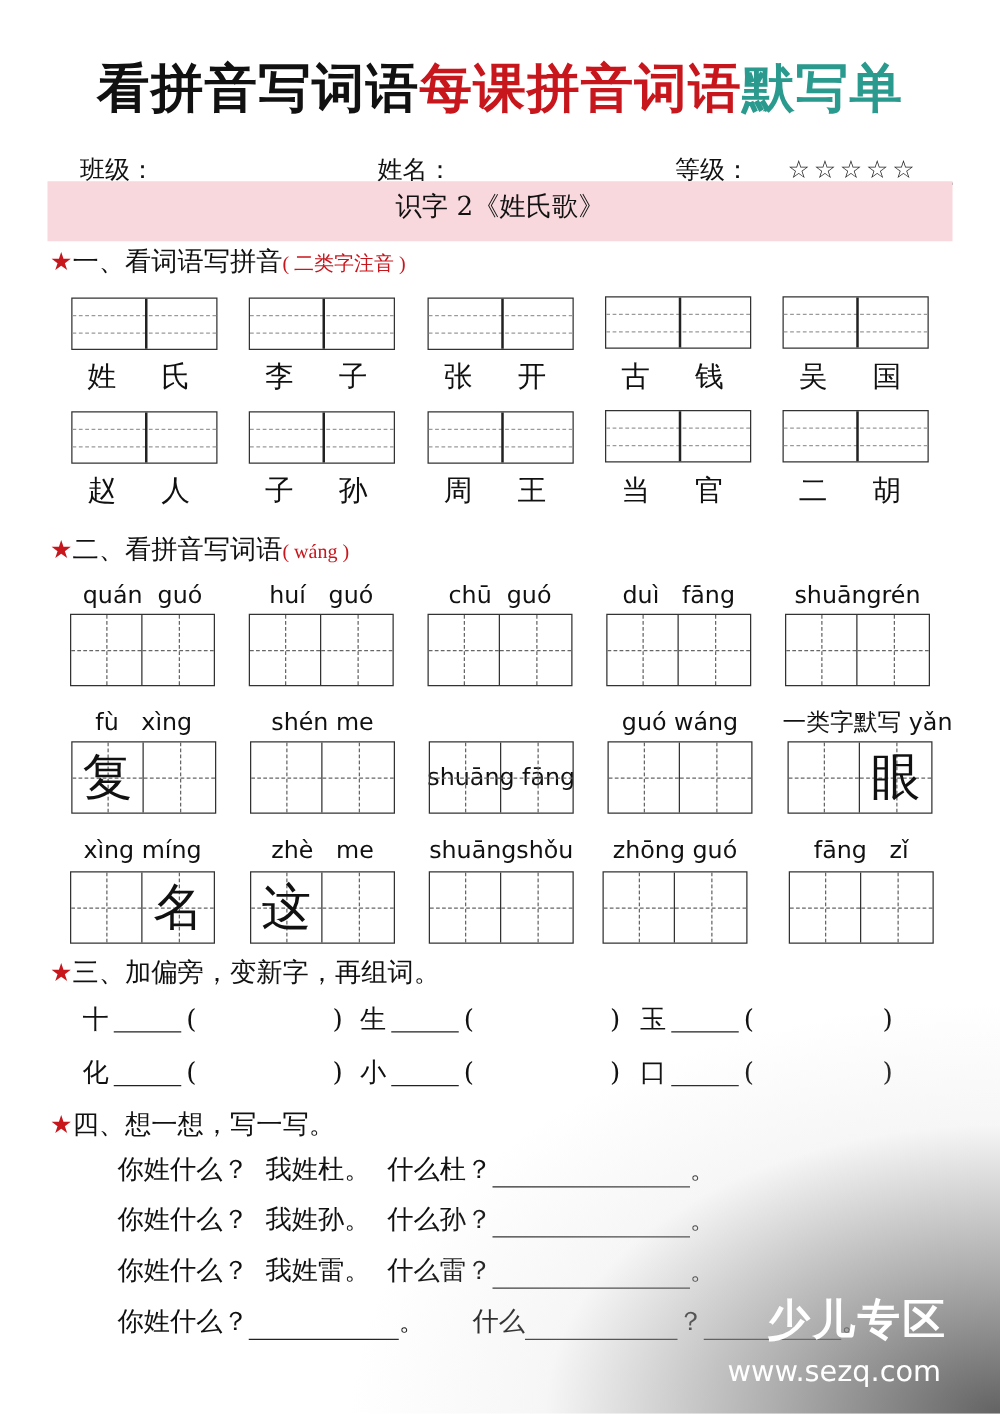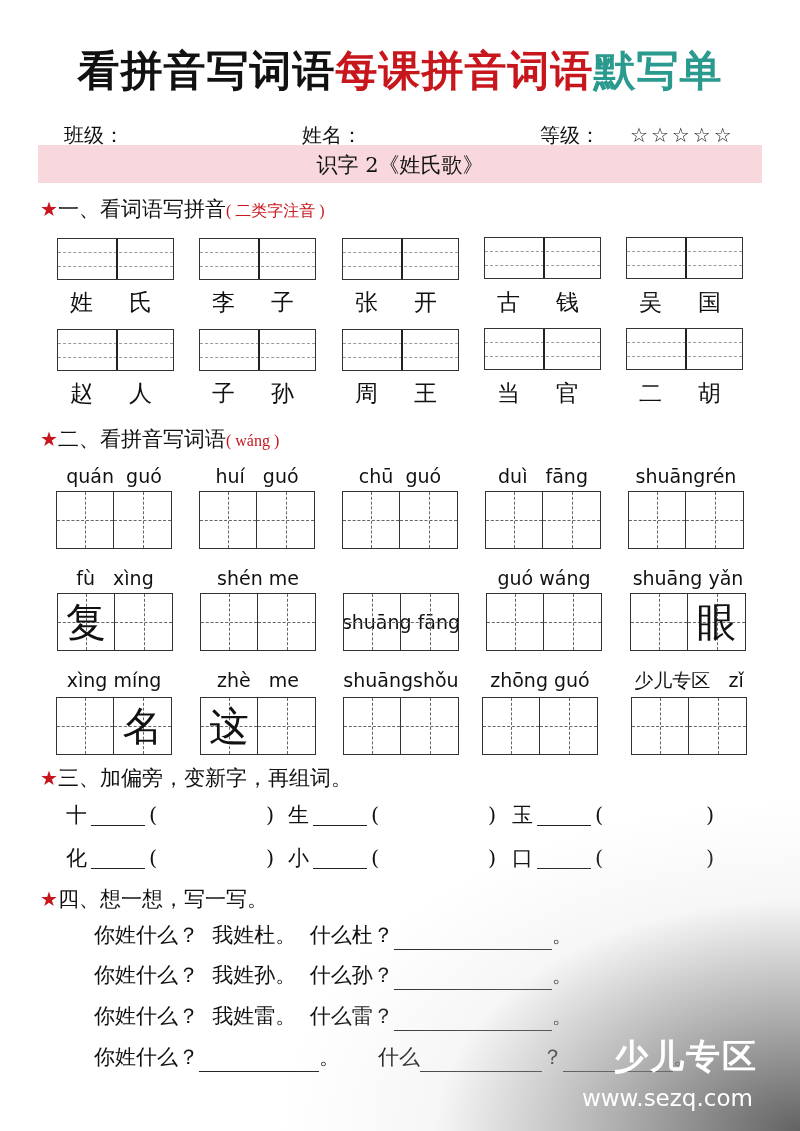--- a/index.html
+++ b/index.html
@@ -10,21 +10,21 @@
     font-size: 42px; font-weight: bold; letter-spacing: 1px; line-height: 54px; }
   .t-black { color: #111; }
   .t-red { color: #c8161d; }
   .t-teal { color: #2a9a8e; }
 
   .info-row { position: absolute; top: 120px; left: 64px; width: 700px; height: 30px; font-size: 20px; line-height: 30px; }
   .info-label { position: absolute; top: 0; }
   .info-line { position: absolute; top: 26px; height: 2px; background: #444; }
   .stars { position: absolute; top: 0; left: 566px; font-size: 20px; letter-spacing: 3px; color: #222; }
 
-  .band { position: absolute; left: 38px; top: 145px; width: 724px; height: 38px; background: #f8d8dd;
+  .band { position: absolute; left: 38px; top: 145px; width: 724px; height: 48px; background: #f8d8dd;
     text-align: center; font-size: 21px; line-height: 41px; color: #111; }
 
   .section-head { position: absolute; left: 40px; font-size: 21px; line-height: 30px; color: #111; white-space: nowrap; font-family: Liberation Serif, serif; }
   .section-head .star { color: #c8161d; font-size: 20px; }
   .section-head .note { color: #c8161d; font-size: 16px; }
 
   
   .py-box { position: absolute; width: 117px; height: 42px; border: 1.5px solid #333; }
   .py-box .mid { position: absolute; left: 58px; top: 0; width: 1.5px; height: 100%; background: #222; }
   .py-box .l1, .py-box .l2 { position: absolute; left: 0; width: 100%; height: 0; border-top: 1px dashed #9a9a9a; }
@@ -296,21 +296,21 @@
         <div class="v"></div>
         <div class="h"></div>
         <div class="ch"></div>
       </div>
       <div class="tz-cell right">
         <div class="v"></div>
         <div class="h"></div>
         <div class="ch"></div>
       </div>
     </div>
-    <div class="tz-pinyin" style="left: 626px; top: 566px; white-space: pre;">shuāng yǎn</div>
+    <div class="tz-pinyin" style="left: 626px; top: 566px; white-space: pre;">一类字默写 yǎn</div>
     <div class="tz-box" style="left: 630px; top: 593px;">
       <div class="tz-cell left">
         <div class="v"></div>
         <div class="h"></div>
         <div class="ch"></div>
       </div>
       <div class="tz-cell right">
         <div class="v"></div>
         <div class="h"></div>
         <div class="ch">眼</div>
@@ -361,21 +361,21 @@
         <div class="v"></div>
         <div class="h"></div>
         <div class="ch"></div>
       </div>
       <div class="tz-cell right">
         <div class="v"></div>
         <div class="h"></div>
         <div class="ch"></div>
       </div>
     </div>
-    <div class="tz-pinyin" style="left: 627px; top: 668px; white-space: pre;">少儿专区   zǐ</div>
+    <div class="tz-pinyin" style="left: 627px; top: 668px; white-space: pre;">fāng   zǐ</div>
     <div class="tz-box" style="left: 631px; top: 697px;">
       <div class="tz-cell left">
         <div class="v"></div>
         <div class="h"></div>
         <div class="ch"></div>
       </div>
       <div class="tz-cell right">
         <div class="v"></div>
         <div class="h"></div>
         <div class="ch"></div>

